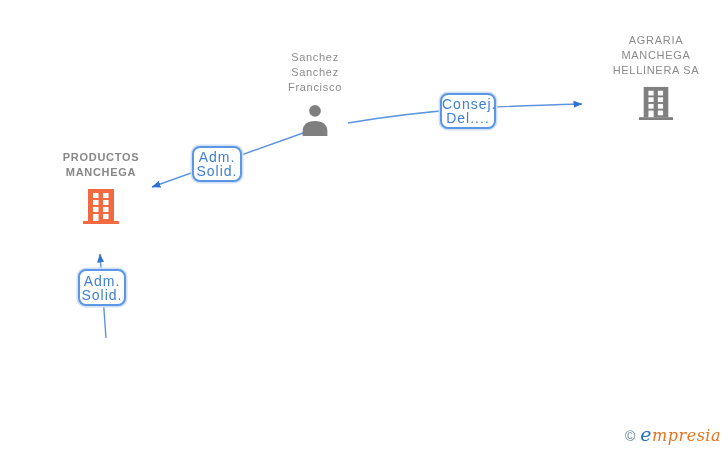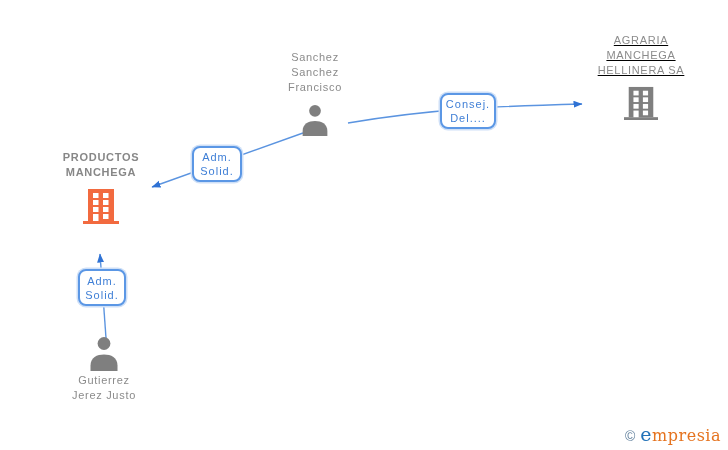--- a/index.html
+++ b/index.html
@@ -17,27 +17,27 @@
   .node-icon.below { margin:0 auto 2px; }
   .person-fill { fill:#7f7f7f; }
   .bldg-gray { fill:#7f7f7f; }
   .bldg-orange { fill:#f26a3f; }
   .win { fill:#ffffff; }
 
   .edge-label {
     position:absolute; box-sizing:border-box; z-index:3;
     background:#ffffff; border:2px solid #5b97e5; border-radius:8px;
     box-shadow:0 0 0 1.5px #cfe0f7;
-    color:#3f7fd6; font-size:11px; line-height:14px; letter-spacing:1px;
+    color:#3f7fd6; font-size:14px; line-height:14px; letter-spacing:1px;
     text-align:center; display:flex; flex-direction:column; justify-content:center;
   }
 
   .logo { position:absolute; right:7px; bottom:5px; z-index:4; display:flex; align-items:baseline; gap:5px; cursor:pointer; }
   .logo .copy { color:#64839f; font-size:14px; }
-  .brand { font-family:"DejaVu Serif","Liberation Serif",serif; font-size:16px; letter-spacing:0.5px;text-align:center; }
+  .brand { font-family:"DejaVu Serif","Liberation Serif",serif; font-style:italic; font-size:16px; letter-spacing:0.5px;text-align:center; }
   .brand .e { color:#2272b8; font-size:19px; }
   .brand .rest { color:#e5731f; }
 </style>
 </head>
 <body>
 
 <div class="canvas">
 
   <svg class="edges" width="728" height="450">
     <defs>
@@ -55,21 +55,21 @@
       <div>Sanchez</div>
       <div>Sanchez</div>
       <div>Francisco</div>
     </div>
     <svg class="node-icon" width="32" height="33" viewBox="0 0 34 36">
       <circle class="person-fill" cx="17" cy="8.5" r="6.4"></circle>
       <path class="person-fill" d="M3.5 36 v-5.5 c0 -8 6.5 -11 13.5 -11 s13.5 3 13.5 11 V36 Z"></path>
     </svg>
   </div>
 
-  <div class="node" style="left:576px; top:33px; width:130px;text-decoration:underline;">
+  <div class="node" style="left:591px; top:33px; width:130px;">
     <div class="node-label">
       <div>AGRARIA</div>
       <div>MANCHEGA</div>
       <div>HELLINERA SA</div>
     </div>
     <svg class="node-icon" width="36" height="34" viewBox="0 0 38 36">
       <rect class="bldg-gray" x="6" y="1" width="26" height="32"></rect>
       <rect class="bldg-gray" x="1" y="33" width="36" height="3"></rect>
       <rect class="win" x="11" y="5" width="5.5" height="5"></rect>
         <rect class="win" x="21" y="5" width="5.5" height="5"></rect>
@@ -94,30 +94,20 @@
         <rect class="win" x="21" y="5" width="5.5" height="5"></rect>
       <rect class="win" x="11" y="12" width="5.5" height="5"></rect>
         <rect class="win" x="21" y="12" width="5.5" height="5"></rect>
       <rect class="win" x="11" y="19" width="5.5" height="5"></rect>
         <rect class="win" x="21" y="19" width="5.5" height="5"></rect>
       <rect class="win" x="11" y="26" width="5.5" height="7"></rect>
         <rect class="win" x="21" y="26" width="5.5" height="5"></rect>
     </svg>
   </div>
 
-  <div class="node" style="left:39px; top:335px; width:130px;">
-    <svg class="node-icon below" width="34" height="36" viewBox="0 0 34 36">
-      <circle class="person-fill" cx="17" cy="8.5" r="6.4"></circle>
-      <path class="person-fill" d="M3.5 36 v-5.5 c0 -8 6.5 -11 13.5 -11 s13.5 3 13.5 11 V36 Z"></path>
-    </svg>
-    <div class="node-label">
-      <div>Gutierrez</div>
-      <div>Jerez Justo</div>
-    </div>
-  </div>
 
   <div class="edge-label" style="left:192px; top:146px; width:50px; height:36px;">
     <div>Adm.</div>
     <div>Solid.</div>
   </div>
   <div class="edge-label" style="left:440px; top:93px; width:56px; height:36px;">
     <div>Consej.</div>
     <div>Del....</div>
   </div>
   <div class="edge-label" style="left:78px; top:269px; width:48px; height:37px;">

